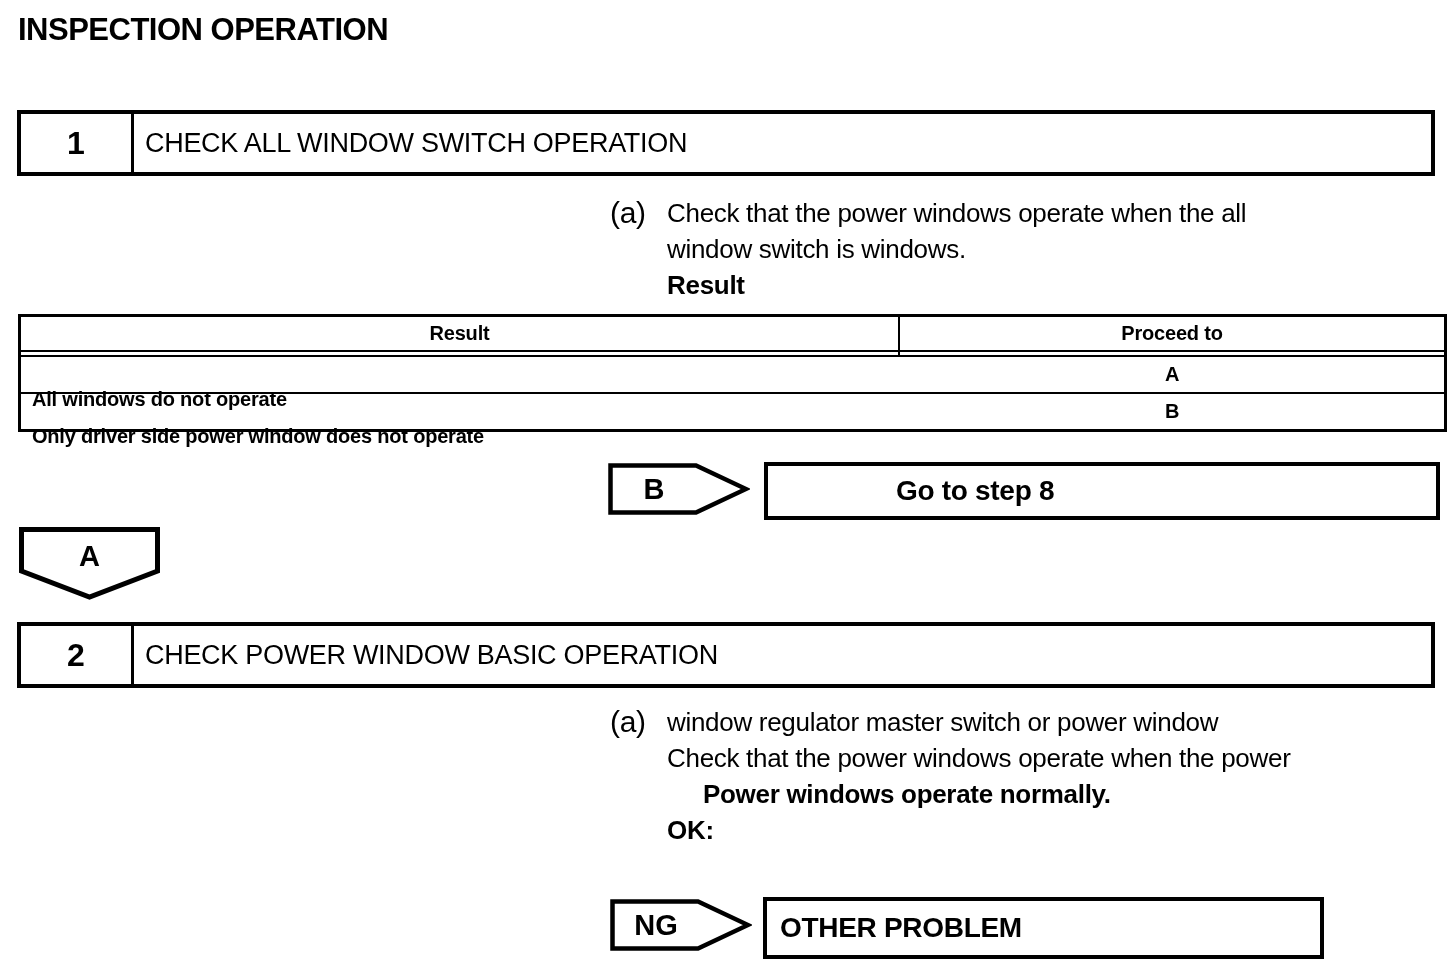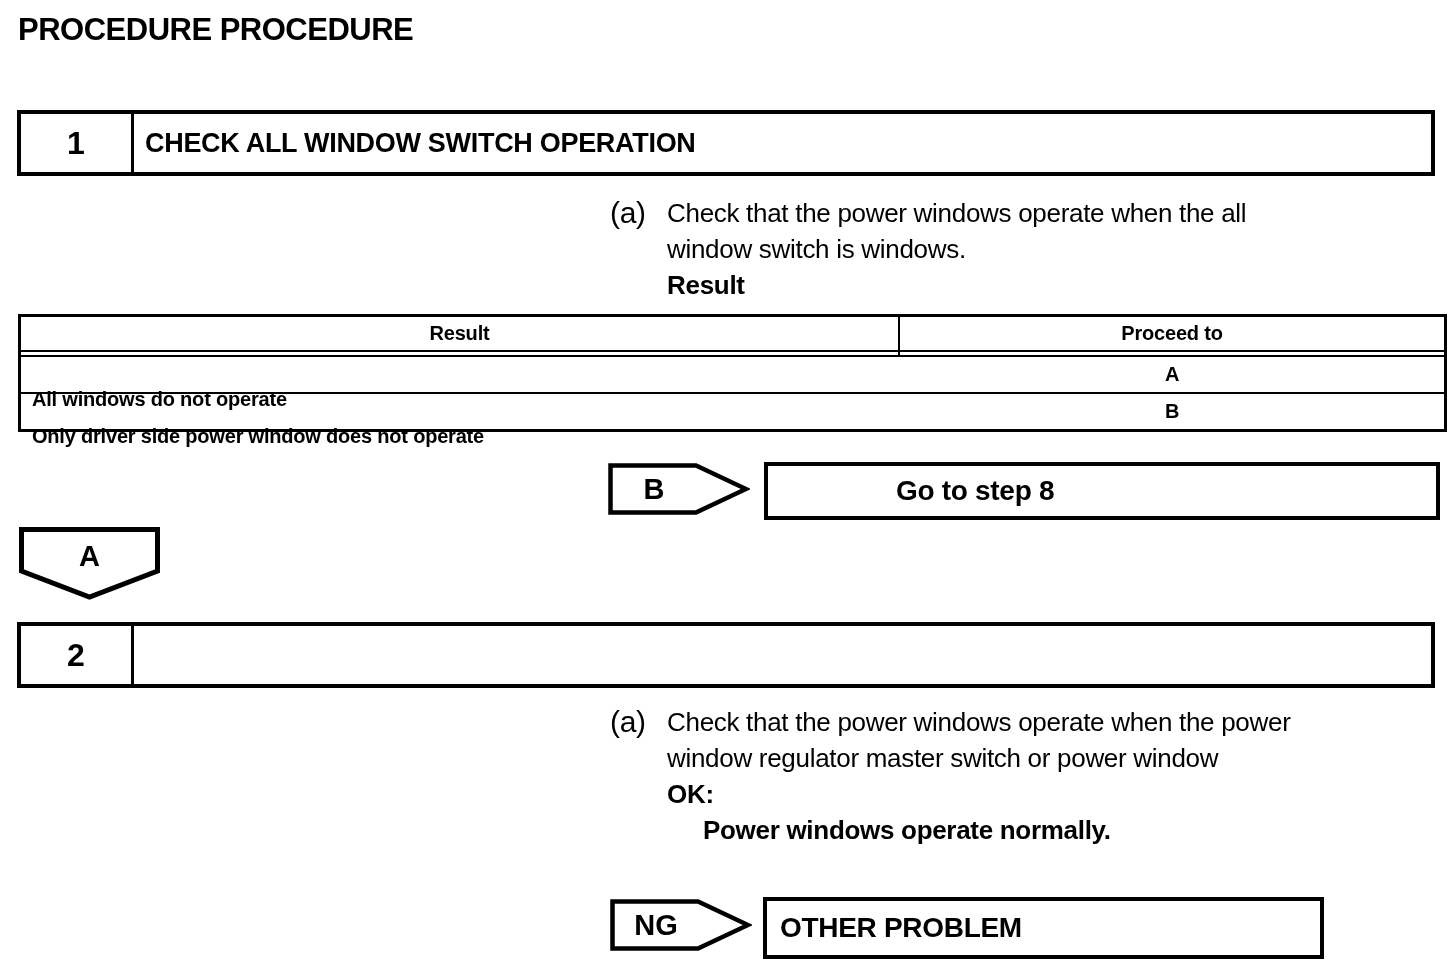--- a/index.html
+++ b/index.html
@@ -27,21 +27,21 @@
   .step-box.s1{top:110px;}
   .step-box.s2{top:622px;}
   .step-num{
     width:110px;border-right:3px solid #000;
     display:flex;align-items:center;justify-content:center;
     font-size:32px;font-weight:bold;
   }
   .step-title{
     flex:1;display:flex;align-items:center;
     padding-left:11px;
-    font-size:27px;font-weight:bold;letter-spacing:-0.3px;
+    font-size:27px;font-weight:normal;letter-spacing:-0.3px;
     white-space:nowrap;
   }
 
   
   .para{position:absolute;font-size:26px;letter-spacing:-0.3px;line-height:36px;}
   .para .ln{white-space:nowrap;height:36px;}
   .marker{position:absolute;font-size:30px;letter-spacing:-0.3px;line-height:36px;}
   .mk1{left:610px;top:195px;}
   .p1{left:667px;top:195px;}
   .mk2{left:610px;top:704px;}
@@ -91,21 +91,21 @@
     font-size:28px;font-weight:bold;letter-spacing:-0.3px;white-space:nowrap;text-align:center;
   }
   .ab-go{left:764px;top:462px;width:676px;height:58px;padding-left:128px;}
   .ab-other{left:763px;top:897px;width:561px;height:62px;padding-left:13px;}
 </style>
 </head>
 <body>
 
 <div class="page">
 
-  <div class="title">PROCEDURE PROCEDURE</div>
+  <div class="title">INSPECTION OPERATION</div>
 
   <div class="step-box s1">
     <div class="step-num">1</div>
     <div class="step-title">CHECK ALL WINDOW SWITCH OPERATION</div>
   </div>
 
   <div class="marker mk1">(a)</div>
   <div class="para p1">
     <div class="ln">Check that the power windows operate when the all</div>
     <div class="ln">window switch is windows.</div>
@@ -141,28 +141,29 @@
 
   <div class="pent-a">
     <svg width="141" height="73" viewBox="0 0 141 73">
       <polygon points="2.5,2.5 138.5,2.5 138.5,44 70.5,70 2.5,44" fill="#ffffff" stroke="#000000" stroke-width="5" stroke-linejoin="miter"></polygon>
     </svg>
     <div class="lbl">A</div>
   </div>
 
   <div class="step-box s2">
     <div class="step-num">2</div>
+    <div class="step-title">CHECK POWER WINDOW BASIC OPERATION</div>
   </div>
 
   <div class="marker mk2">(a)</div>
   <div class="para p2">
+    <div class="ln">window regulator master switch or power window</div>
     <div class="ln">Check that the power windows operate when the power</div>
-    <div class="ln">window regulator master switch or power window</div>
+    <div class="ln bold indent">Power windows operate normally.</div>
     <div class="ln bold">OK:</div>
-    <div class="ln bold indent">Power windows operate normally.</div>
   </div>
 
   <div class="flow-arrow fa-ng">
     <svg width="142" height="52" viewBox="0 0 142 52">
       <polygon points="2.5,2.5 88,2.5 138,26 88,49.5 2.5,49.5" fill="#ffffff" stroke="#000000" stroke-width="4.5" stroke-linejoin="miter"></polygon>
     </svg>
     <div class="lbl">NG</div>
   </div>
   <div class="action-box ab-other">OTHER PROBLEM</div>
 

